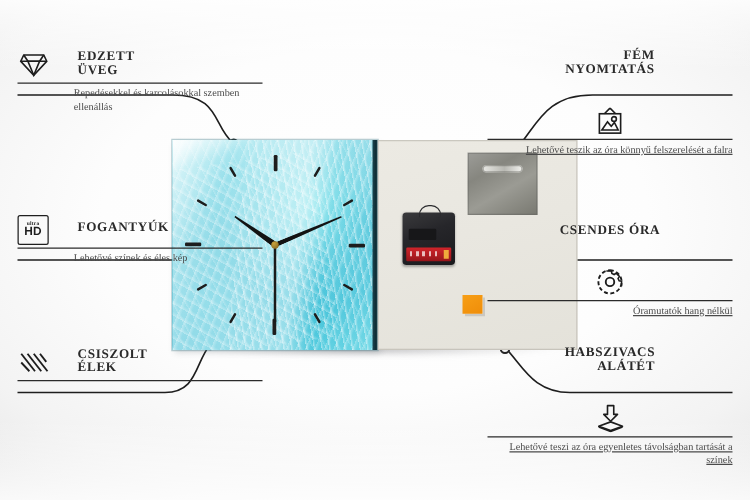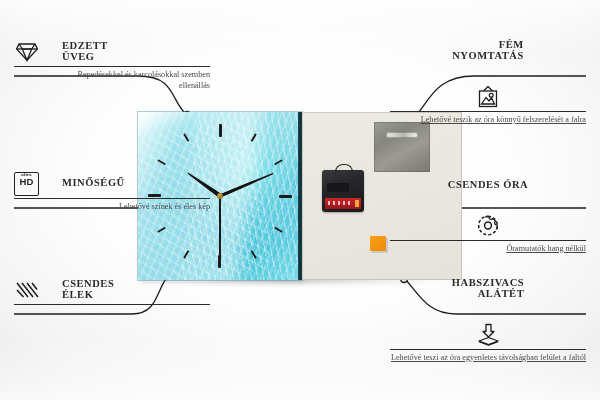--- a/index.html
+++ b/index.html
@@ -95,28 +95,28 @@
     box-shadow:2px 2px 0 rgba(150,150,145,.35);}
 
   
   .callout{position:absolute;width:196px;}
   .callout .head{display:flex;align-items:center;gap:23px;}
   .callout .titles{display:flex;flex-direction:column;line-height:1.04;}
   .callout .t1,.callout .t2{font-size:10.5px;letter-spacing:.55px;color:#2a2a2a;font-weight:700;white-space:nowrap;}
   .callout .rule{height:0;border-top:1.1px solid #2b2b2b;margin:3px 0 3px;}
   .callout .sub{font-size:8.2px;color:#4a4a4a;line-height:1.28;}
   .callout.left .head{justify-content:flex-start;}
-  .callout.left .sub{text-align:right;padding-left:45px;}
+  .callout.left .sub{text-align:left;padding-left:45px;}
   .callout.right .head{justify-content:flex-end;flex-direction:column;}
   .callout.right .titles{align-items:flex-end;text-align:right;}
   .callout.right .sub{text-align:right;text-decoration:underline;}
   .ico{width:25px;height:23px;flex:0 0 auto;display:flex;align-items:center;justify-content:center;}
   .ico svg{display:block;}
   .hdbox{width:25px;height:22px;border:1.4px solid #1f1f1f;border-radius:2px;
-    display:flex;flex-direction:column;align-items:center;justify-content:flex-start;line-height:1;}
+    display:flex;flex-direction:column;align-items:center;justify-content:center;line-height:1;}
   .hdbox .u{font-size:4.4px;letter-spacing:.2px;color:#1f1f1f;font-weight:700;}
   .hdbox .h{font-size:9.5px;letter-spacing:.2px;color:#1f1f1f;font-weight:700;font-family:"Liberation Sans",sans-serif;}
 
   
   #c-glass{left:14px;top:40px;}
   #c-print{left:14px;top:172px;}
   #c-edges{left:14px;top:278px;}
   #c-handles{left:390px;top:40px;}
   #c-mech{left:390px;top:180px;}
   #c-foam{left:390px;top:278px;}
@@ -238,42 +238,42 @@
 
   <div class="callout left" id="c-print">
     <div class="head">
       <span class="ico">
         <span class="hdbox">
           <span class="u">ultra</span>
           <span class="h">HD</span>
         </span>
       </span>
       <span class="titles">
-        <span class="t2">MINŐSÉGŰ</span>
+        <span class="t2">FOGANTYÚK</span>
       </span>
     </div>
     <div class="rule"></div>
     <div class="sub">Lehetővé színek és éles kép</div>
   </div>
 
   <div class="callout left" id="c-edges">
     <div class="head">
       <span class="ico">
         <svg width="24" height="21" viewBox="0 0 24 21">
             <g stroke="#1d1d1d" stroke-width="1.5" fill="none">
           <path d="M2 4 L13 18"></path>
               <path d="M7 4 L18 18"></path>
               <path d="M12 4 L23 18"></path>
           <path d="M2 11 L8.5 18"></path>
               <path d="M17 4 L22 10.5"></path>
         </g>
           </svg>
       </span>
       <span class="titles">
-        <span class="t1">CSENDES</span>
+        <span class="t1">CSISZOLT</span>
         <span class="t2">ÉLEK</span>
       </span>
     </div>
     <div class="rule"></div>
   </div>
 
   <div class="callout right" id="c-handles">
     <div class="head">
       <span class="titles">
         <span class="t1">FÉM</span>
@@ -323,15 +323,15 @@
         <svg width="25" height="23" viewBox="0 0 25 23">
             <g fill="none" stroke="#1d1d1d" stroke-width="1.3" stroke-linejoin="round">
           <path d="M10 1.5 h5 v7 h3 l-5.5 5.5 L7 8.5 h3 z"></path>
           <path d="M12.5 14.5 L22 18 L12.5 21.5 L3 18 Z"></path>
           <path d="M3 18.6 L12.5 22.1 L22 18.6"></path>
         </g>
           </svg>
       </span>
     </div>
     <div class="rule"></div>
-    <div class="sub">Lehetővé teszi az óra egyenletes távolságban felület a faltól</div>
+    <div class="sub">Lehetővé teszi az óra egyenletes távolságban tartását a színek</div>
   </div>
 </div>
 
 </body></html>

